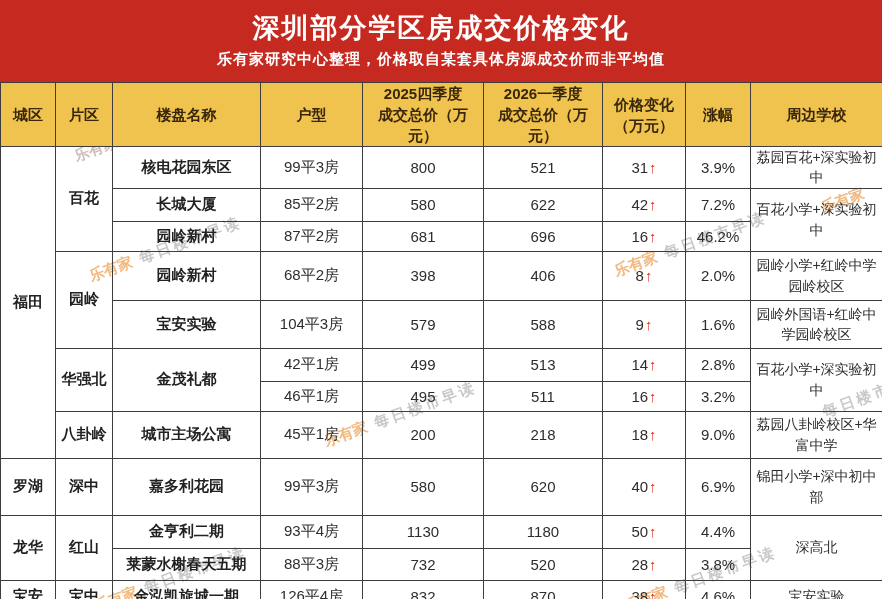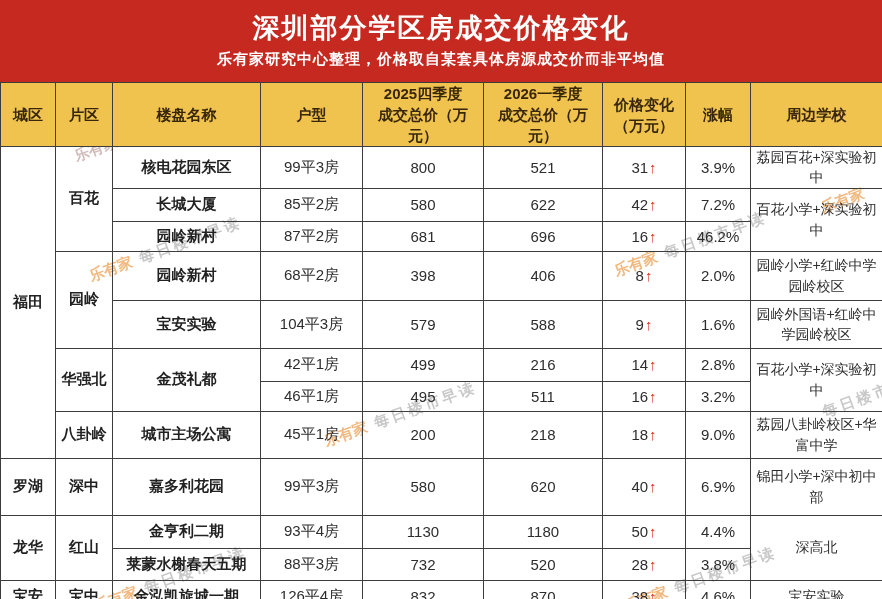--- a/index.html
+++ b/index.html
@@ -140,21 +140,21 @@
         <td>588</td>
         <td><span>9</span><span class="arrow">↑</span></td>
         <td>1.6%</td>
         <td class="c-school">园岭外国语+红岭中学园岭校区</td>
       </tr>
       <tr style="height:33px">
         <td class="c-area" rowspan="2">华强北</td>
         <td class="c-name" rowspan="2">金茂礼都</td>
         <td>42平1房</td>
         <td>499</td>
-        <td>216</td>
+        <td>513</td>
         <td><span>14</span><span class="arrow">↑</span></td>
         <td>2.8%</td>
         <td class="c-school" rowspan="2">百花小学+深实验初中</td>
       </tr>
       <tr style="height:30px">
         <td>46平1房</td>
         <td>495</td>
         <td>511</td>
         <td><span>16</span><span class="arrow">↑</span></td>
         <td>3.2%</td>

